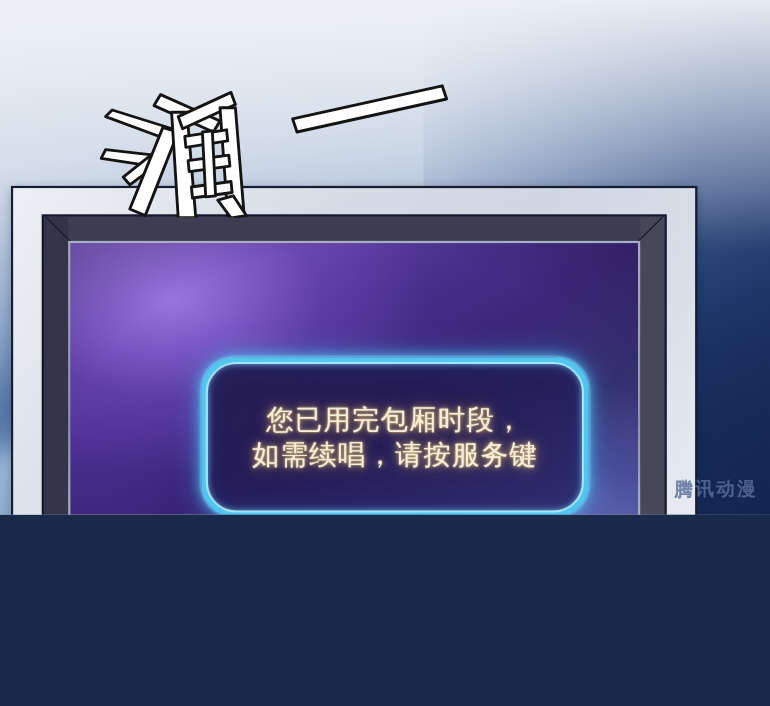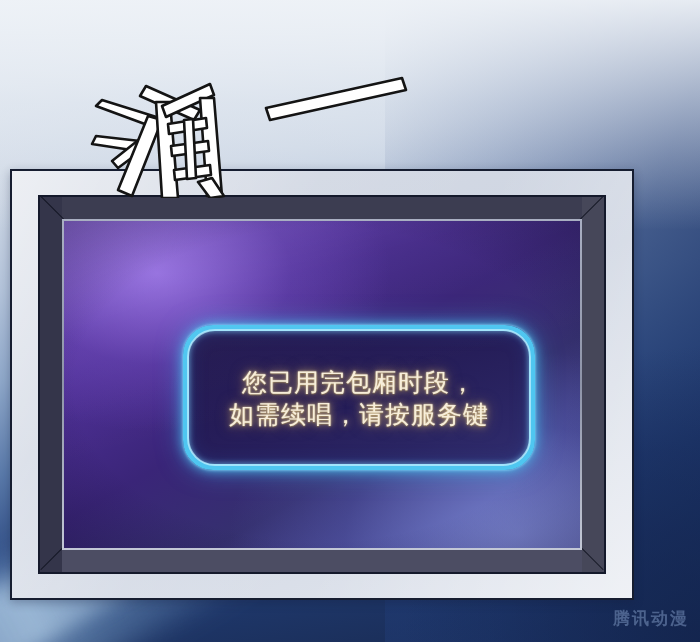--- a/index.html
+++ b/index.html
@@ -7,21 +7,21 @@
     padding: 0;
     background: #1a2a4a;
   }
   body {
     font-family: "Liberation Sans", sans-serif;
   }
 
   #scene {
     position: relative;
     width: 700px;
-    height: 642px;
+    height: 468px;
     overflow: hidden;
     background: #b9c4d4;
     text-align: right;
   }
 
   
   .bg-base {
     position: absolute;
     inset: 0;
     background: linear-gradient(170deg,

